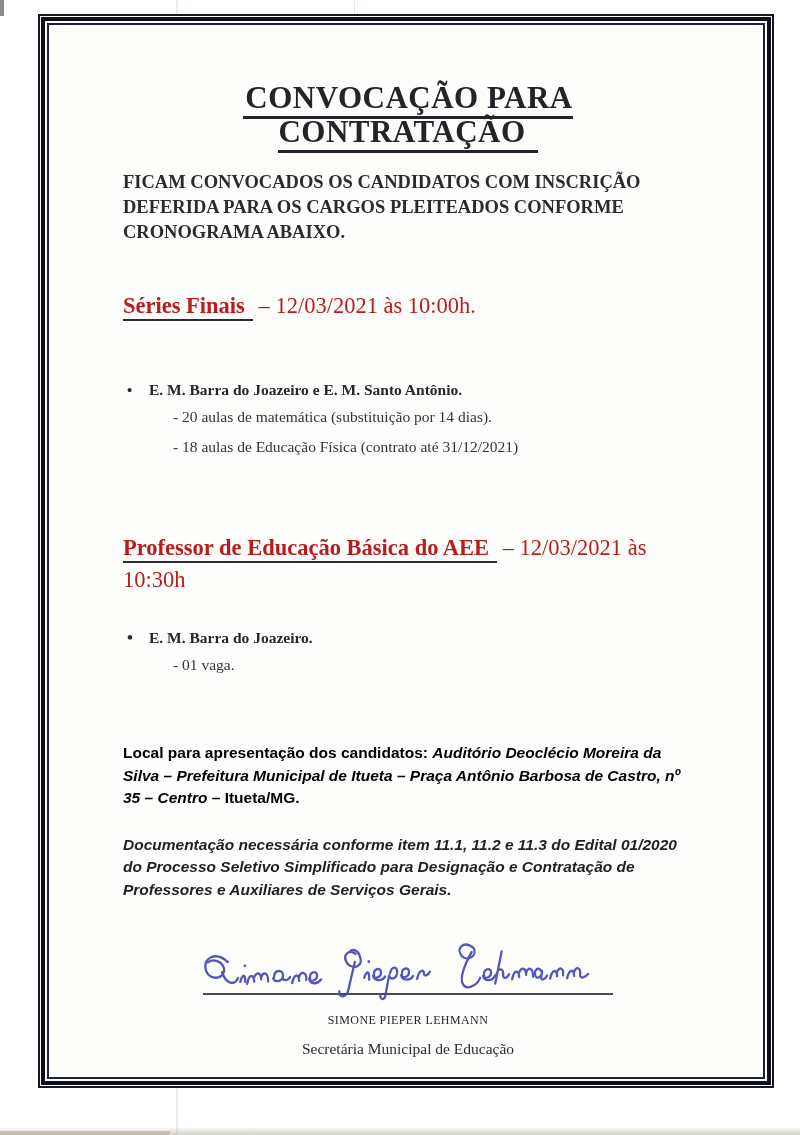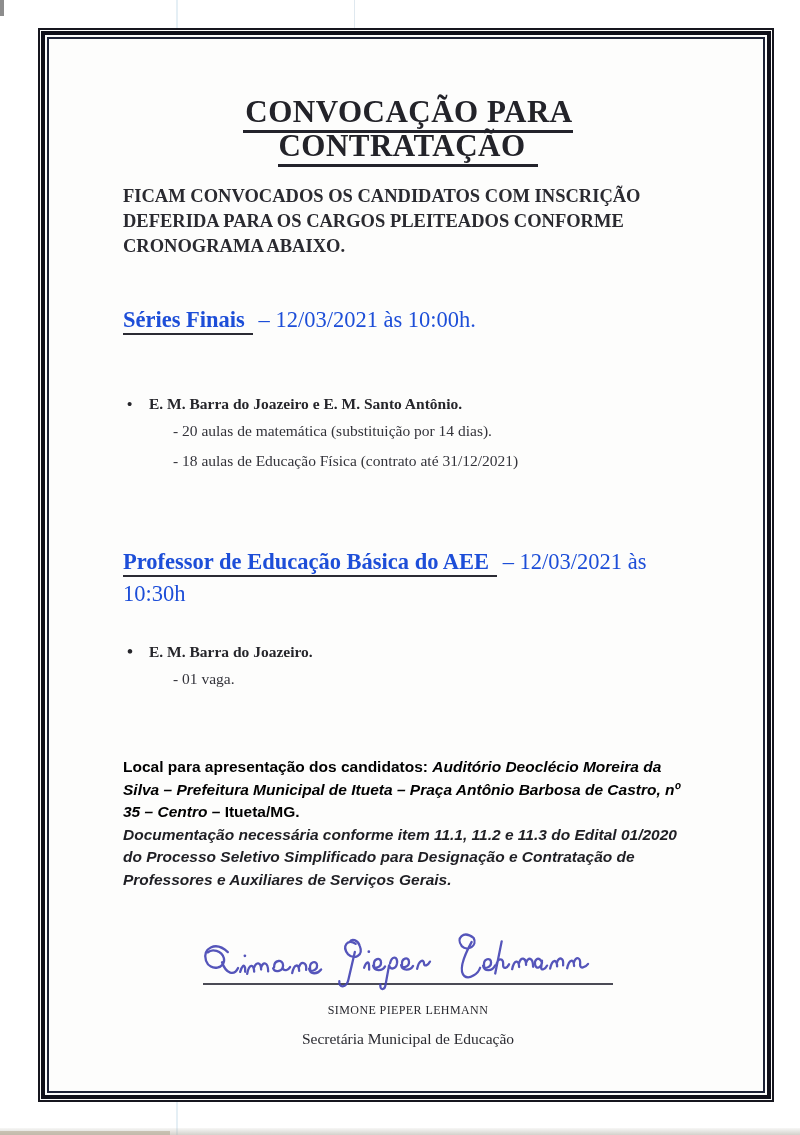--- a/index.html
+++ b/index.html
@@ -20,54 +20,54 @@
   .streak-2 { position:absolute; left:354px; top:0; width:1px; height:32px;
               background:rgba(185,205,220,0.45); }
   .corner-mark { position:absolute; left:0; top:0; width:4px; height:16px; background:#8d8d8d; }
   .bottom-strip { position:absolute; left:0; bottom:0; width:170px; height:4px;
                   background:#b9ae9a; opacity:.65; }
   .bottom-band { position:absolute; left:0; bottom:0; width:800px; height:7px;
                  background:linear-gradient(180deg,rgba(200,200,195,0.15),rgba(175,172,160,0.55)); }
 
   
   .frame {
-    position:absolute; left:38px; top:28px; width:736px; height:1074px;
+    position:absolute; left:38px; top:14px; width:736px; height:1074px;
     border:2px solid #17171f; padding:1px; background:#fdfdfc;
   }
   .frame-mid  { width:100%; height:100%; border:4px solid #10101a; padding:2px; }
   .frame-inner{ width:100%; height:100%; border:2px solid #1d2236; position:relative; }
 
   .content { position:absolute; inset:0; padding:56px 70px 0 74px; }
 
   .title { text-align:center; font-size:31px; font-weight:bold; letter-spacing:.5px;
            margin:0; line-height:34px; color:#232329; }
   .title span { border-bottom:3px solid #23232b; padding:0 12px 1px 2px; }
 
   .intro { margin:21px 0 0 0; font-weight:bold; font-size:18.5px; line-height:25px;
            color:#2a2a30; }
   .intro span { display:block; }
 
-  h2.sec { margin:45px 0 0 0; font-size:22.5px; font-weight:normal; line-height:31px; color:#1d4ed8; }
+  h2.sec { margin:45px 0 0 0; font-size:22.5px; font-weight:normal; line-height:31px; color:#b91c1c; }
   h2.sec .hu { font-weight:bold; border-bottom:2px solid #2a2a33; padding-right:8px; padding-bottom:1px; }
   h2.sec2 { margin-top:70px; line-height:32px; }
 
   .blist { margin:0; padding:0; }
   .b1 { margin-top:57px; }
   .b2 { margin-top:30px; }
   .bullet-row { display:flex; align-items:baseline; font-size:15.5px; font-weight:bold;
                 line-height:24px; color:#26262b; }
   .bullet-glyph { width:26px; padding-left:4px; font-size:15px; }
   .b2 .bullet-glyph { font-size:17px; }
   .sub { margin-left:50px; font-size:15.5px; line-height:30px; color:#33333a; }
   .sub:first-of-type { margin-top:4px; }
 
   .local { margin:62px 0 0 0; font-family:"Liberation Sans", sans-serif;
            font-weight:bold; font-size:15.5px; line-height:22.5px; color:#000000; }
   .local .it { font-style:italic; }
-  .docnote { margin:0 0 0 0; font-family:"Liberation Sans", sans-serif;
+  .docnote { margin:24px 0 0 0; font-family:"Liberation Sans", sans-serif;
              font-weight:bold; font-style:italic; font-size:15.5px; line-height:22.5px;
              color:#1f1f24; max-width:560px; }
 
   .sig-block { margin:38px auto 0 auto; width:430px; text-align:center; }
   .sig-svg { display:block; margin:0 auto -10px auto; transform:rotate(-1deg); }
   .sig-line { width:410px; height:2px; background:#4b4b55; margin:0 auto; }
   .sig-name { font-size:12px; letter-spacing:.4px; margin-top:18px; color:#27272d; }
   .sig-role { font-size:15.5px; margin-top:12px; color:#2b2b31; }
 </style>
 </head>

